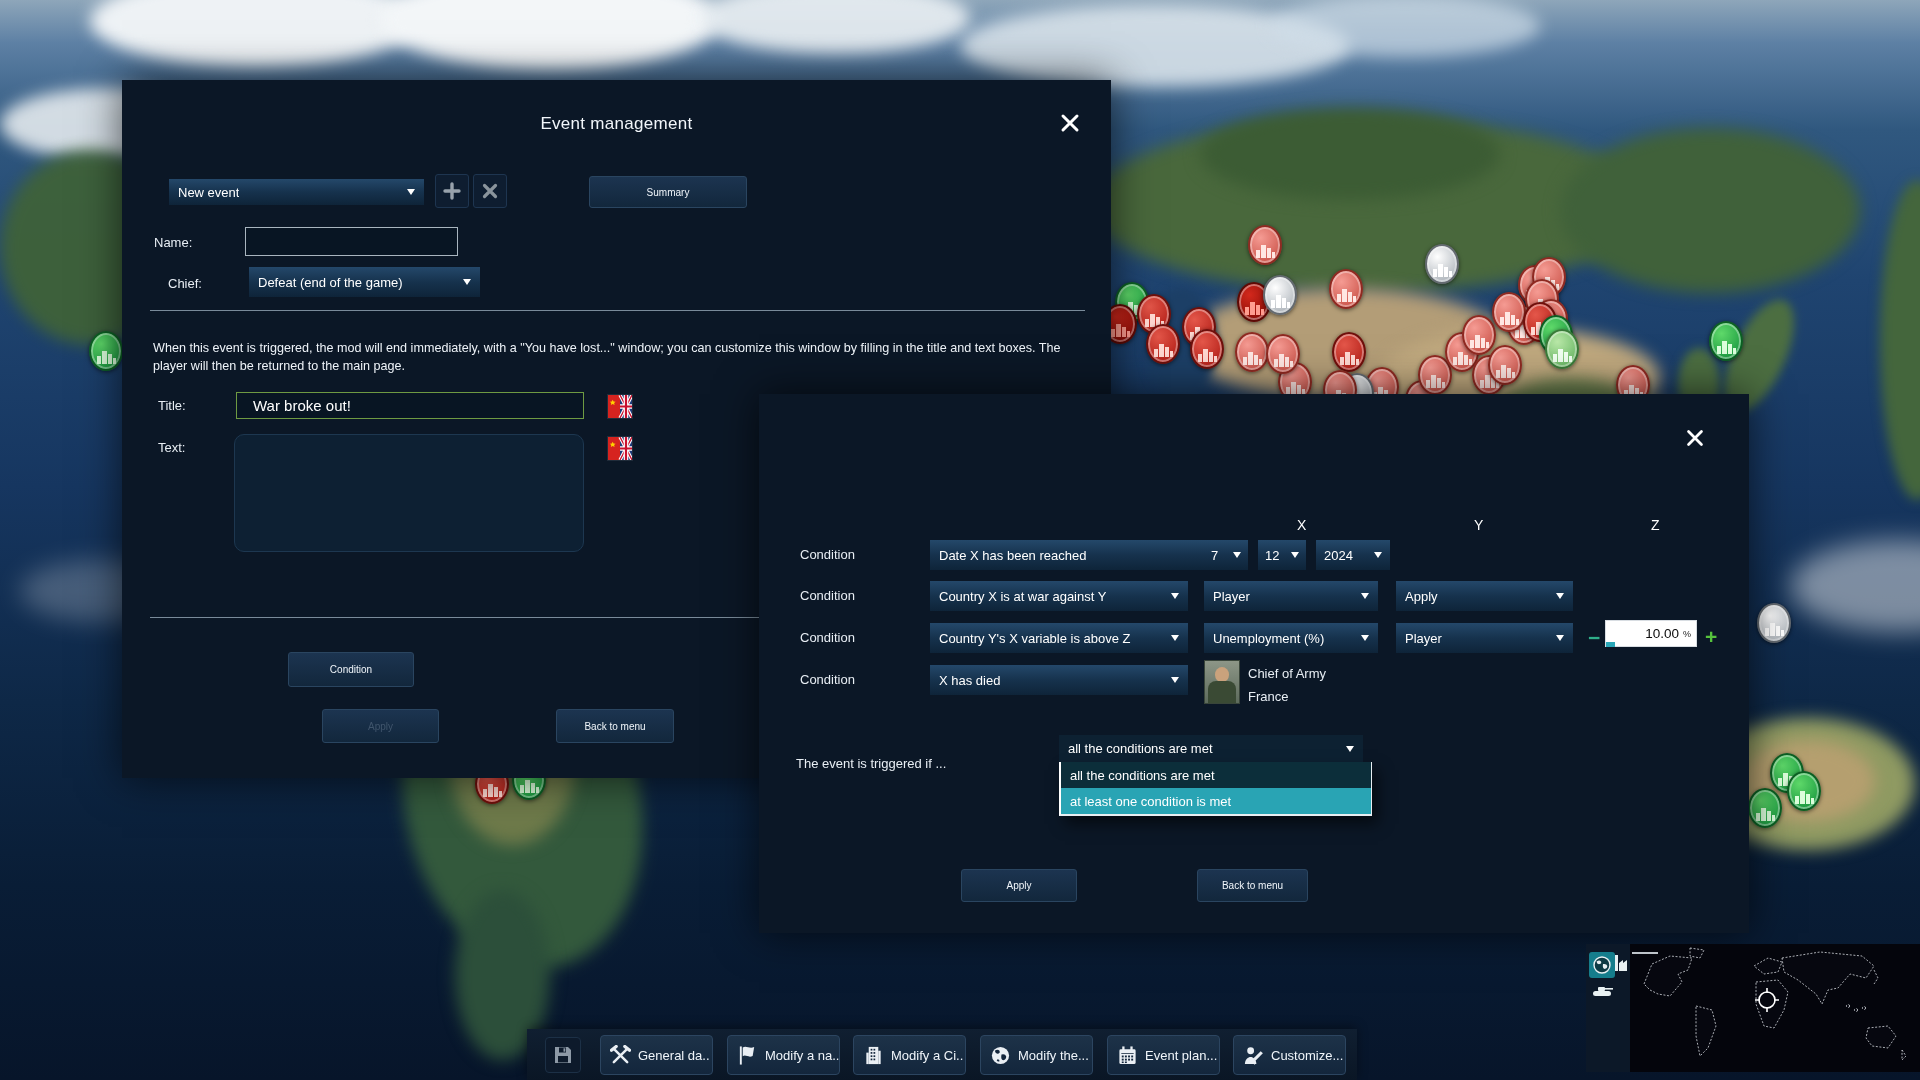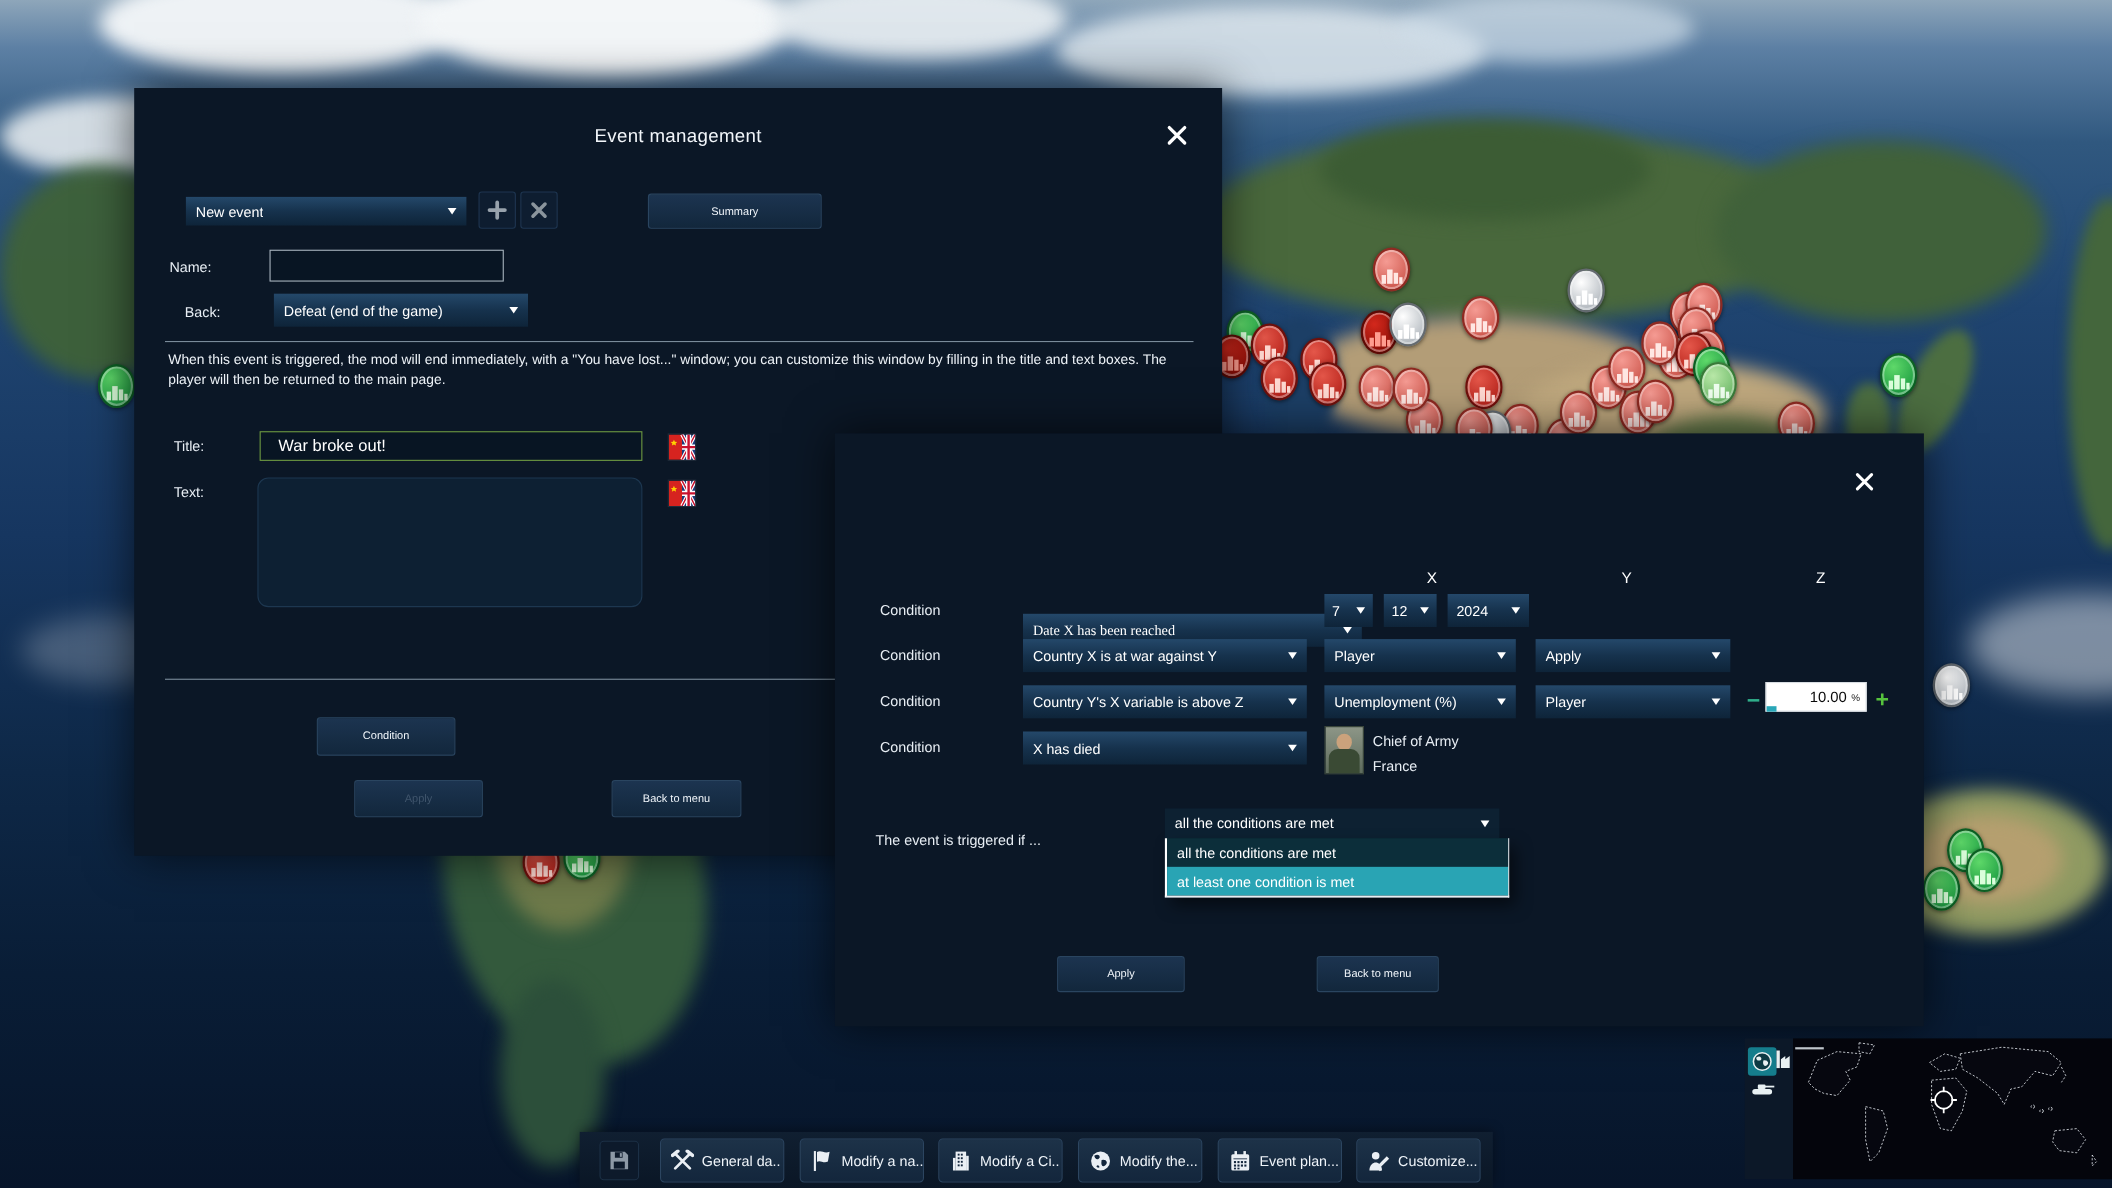--- a/index.html
+++ b/index.html
@@ -257,29 +257,29 @@
     <div class="sq" style="left:351px;top:94px;">
       <svg width="16" height="16" viewBox="0 0 16 16">
           <path d="M2.5 2.5 L13.5 13.5 M13.5 2.5 L2.5 13.5" stroke="#8a949c" stroke-width="3.2" stroke-linecap="round"></path>
         </svg>
     </div>
     <div class="btn" style="left:467px;top:96px;width:158px;height:32px;">Summary</div>
 
     <div class="label" style="left:32px;top:155px;">Name:</div>
     <input class="field" style="left: 123px; top: 147px; width: 213px; height: 29px;" value="">
 
-    <div class="label" style="left:46px;top:196px;">Back:</div>
+    <div class="label" style="left:46px;top:196px;">Chief:</div>
     <div class="dd" style="left:127px;top:187px;width:231px;">
       <span class="dtext">Defeat (end of the game)</span>
         <span class="arr"></span>
     </div>
 
     <div class="sep" style="left:28px;top:230px;width:935px;"></div>
 
-    <div class="para" style="left:31px;top:239px;width:912px;">When this event is triggered, the mod will end immediately, with a "You have lost..." window; you can customize this window by filling in the title and text boxes. The player will then be returned to the main page.</div>
+    <div class="para" style="left:31px;top:260px;width:912px;">When this event is triggered, the mod will end immediately, with a "You have lost..." window; you can customize this window by filling in the title and text boxes. The player will then be returned to the main page.</div>
 
     <div class="label" style="left:36px;top:318px;">Title:</div>
     <input class="field" style="left: 114px; top: 312px; width: 348px; height: 27px; border-color: rgb(110, 154, 66); font-size: 15px; padding-left: 16px;" value="War broke out!">
     <div class="flagicon" style="left:485px;top:314px;">
       <svg width="24" height="23" viewBox="0 0 24 23">
         <rect width="12" height="23" fill="#d6231f"></rect>
         <path d="M4.2 4.2 l1 2.1 2.3.2 -1.7 1.5 .5 2.2 -2.1-1.2 -2.1 1.2 .5-2.2 -1.7-1.5 2.3-.2z" fill="#ffd200" transform="scale(0.9) translate(1,1)"></path>
         <rect x="12" width="12" height="23" fill="#1d3a7a"></rect>
         <path d="M12 0 L24 23 M24 0 L12 23" stroke="#fff" stroke-width="3.4"></path>
         <path d="M12 0 L24 23 M24 0 L12 23" stroke="#c8102e" stroke-width="1.3"></path>
@@ -314,21 +314,21 @@
       <svg width="24" height="24" viewBox="0 0 26 26">
           <path d="M6 6 L20 20 M20 6 L6 20" stroke="#fff" stroke-width="3" stroke-linecap="round"></path>
         </svg>
     </div>
 
     <div class="colhead" style="left:538px;top:123px;">X</div>
     <div class="colhead" style="left:715px;top:123px;">Y</div>
     <div class="colhead" style="left:892px;top:123px;">Z</div>
 
     <div class="label" style="left:41px;top:153px;">Condition</div>
-    <div class="dd" style="left:171px;top:164px;width:308px;font-family:Liberation Serif, serif;">
+    <div class="dd" style="left:171px;top:146px;width:308px;">
       <span class="dtext">Date X has been reached</span>
         <span class="arr"></span>
     </div>
     <div class="dd" style="left:445px;top:146px;width:44px;padding:0 7px;">
       <span class="dtext">7</span>
         <span class="arr"></span>
     </div>
     <div class="dd" style="left:499px;top:146px;width:48px;padding:0 7px;">
       <span class="dtext">12</span>
         <span class="arr"></span>

